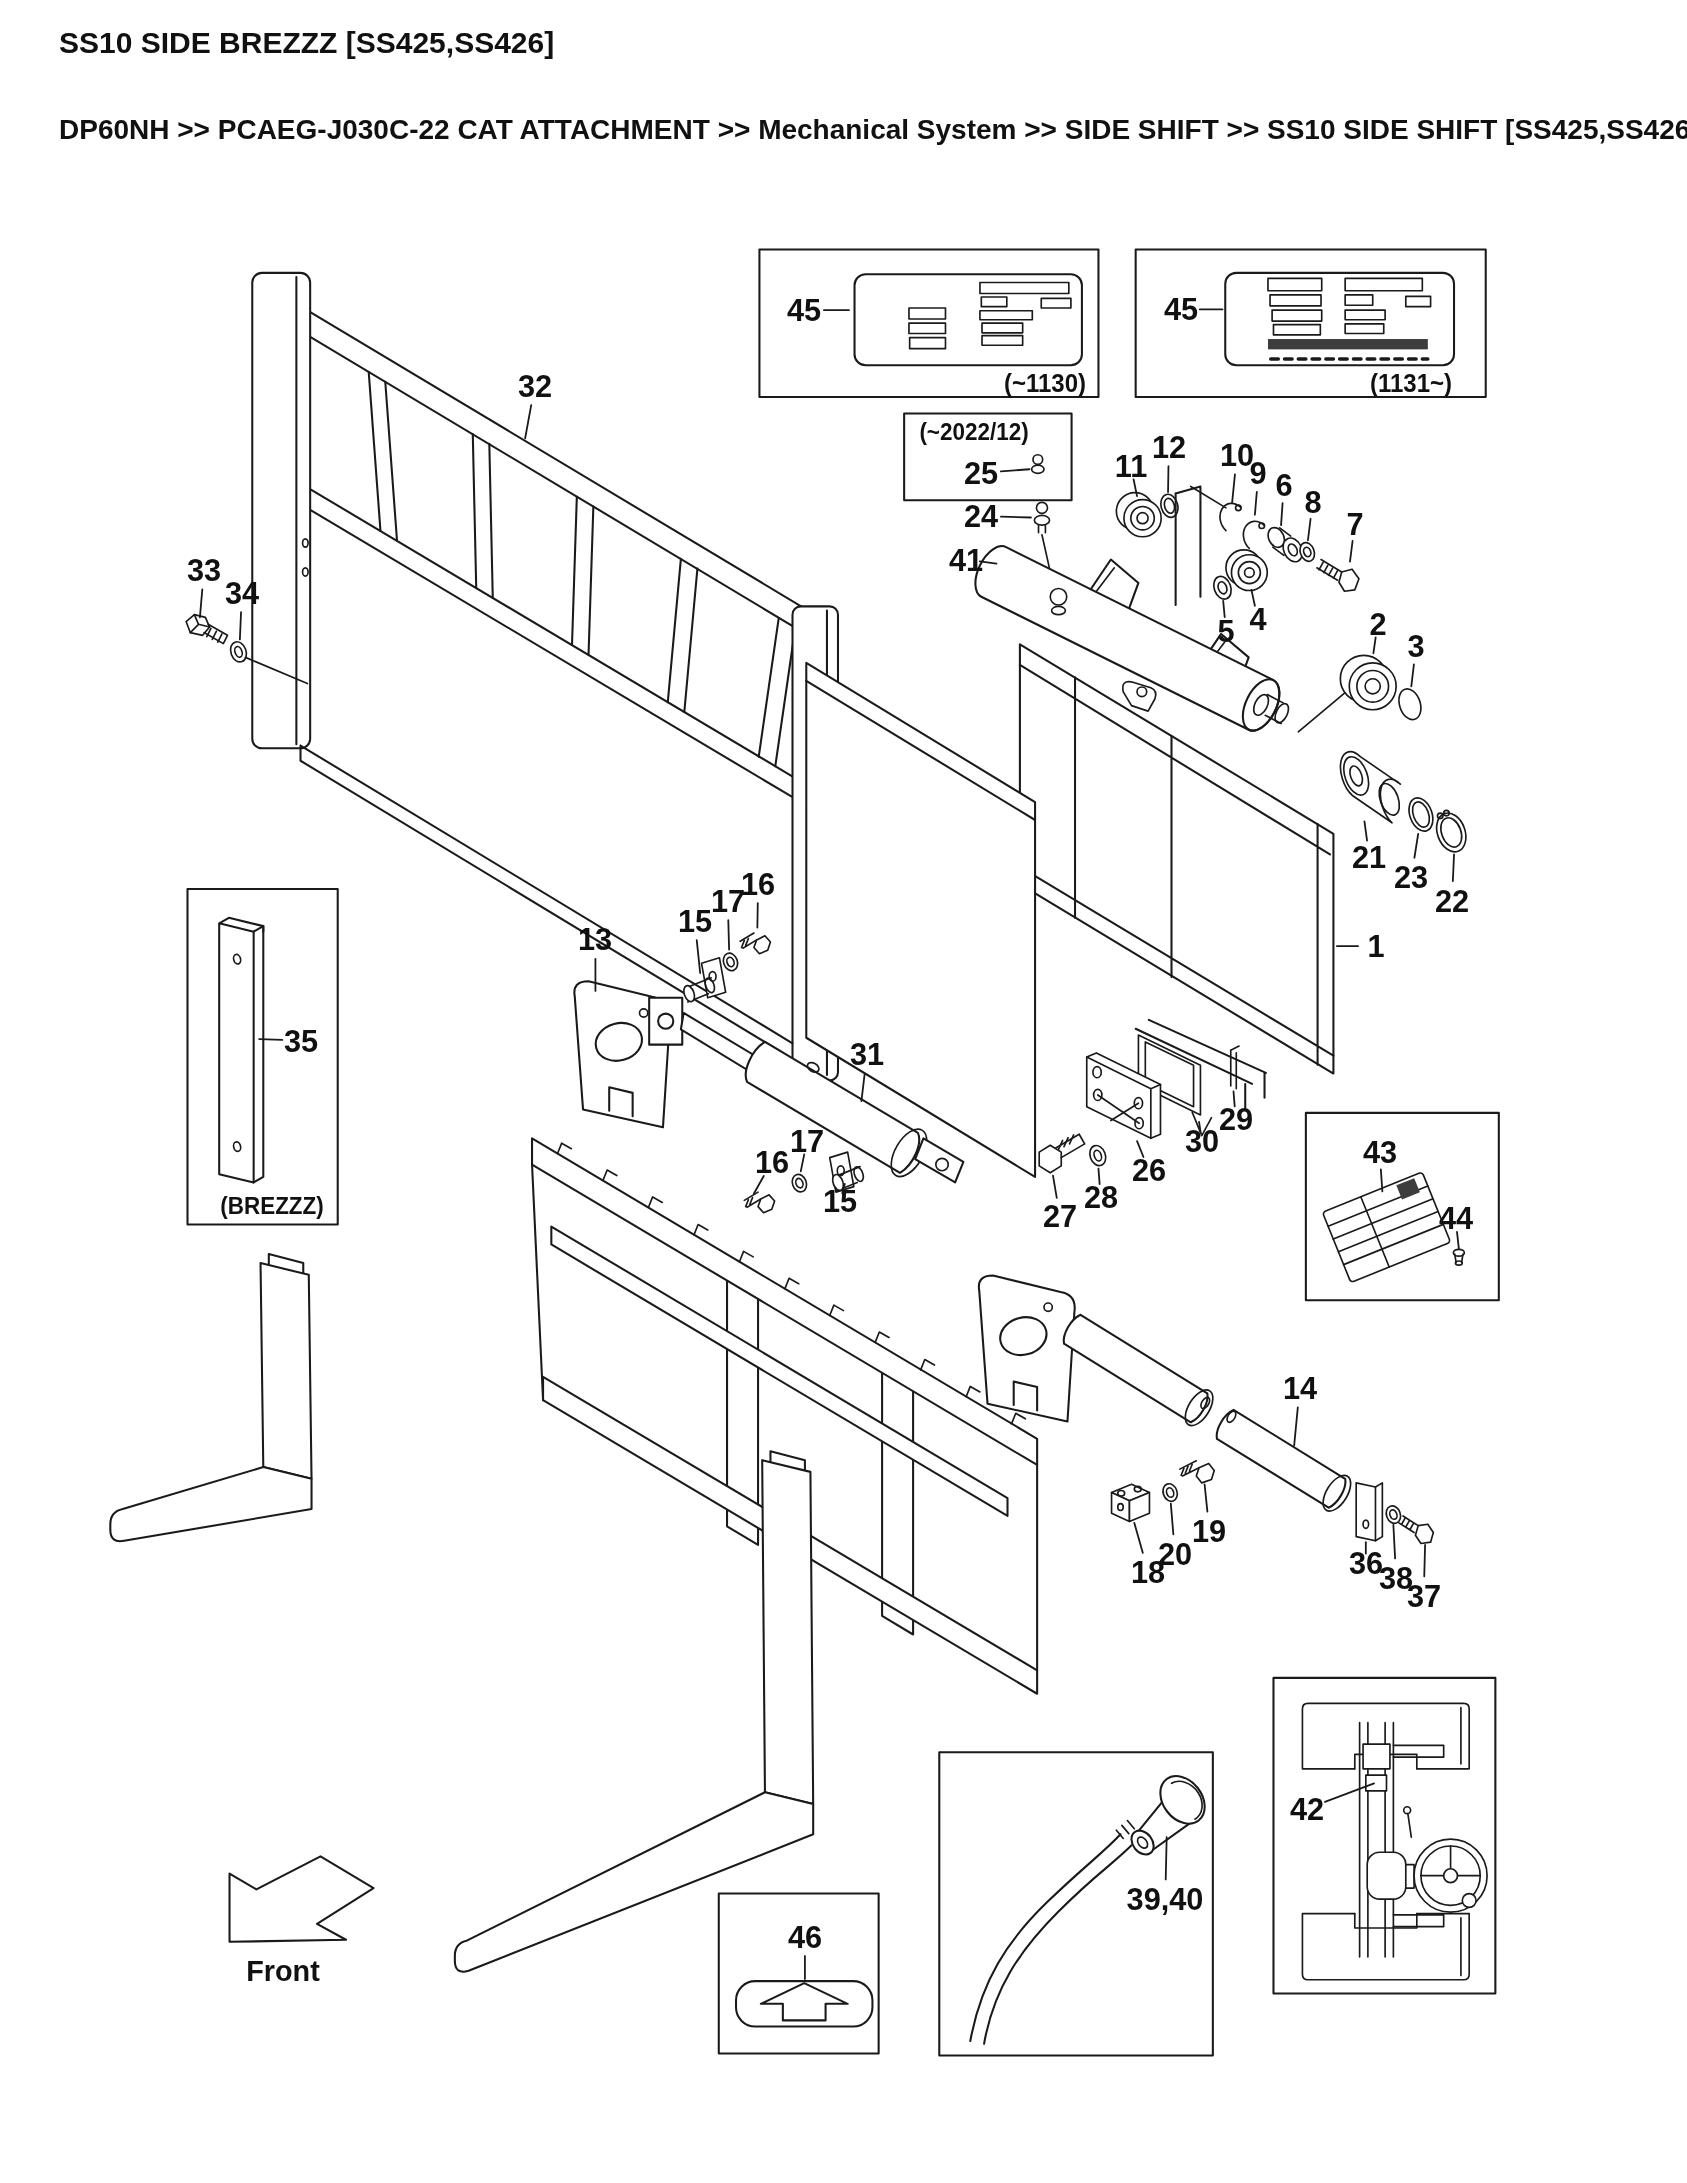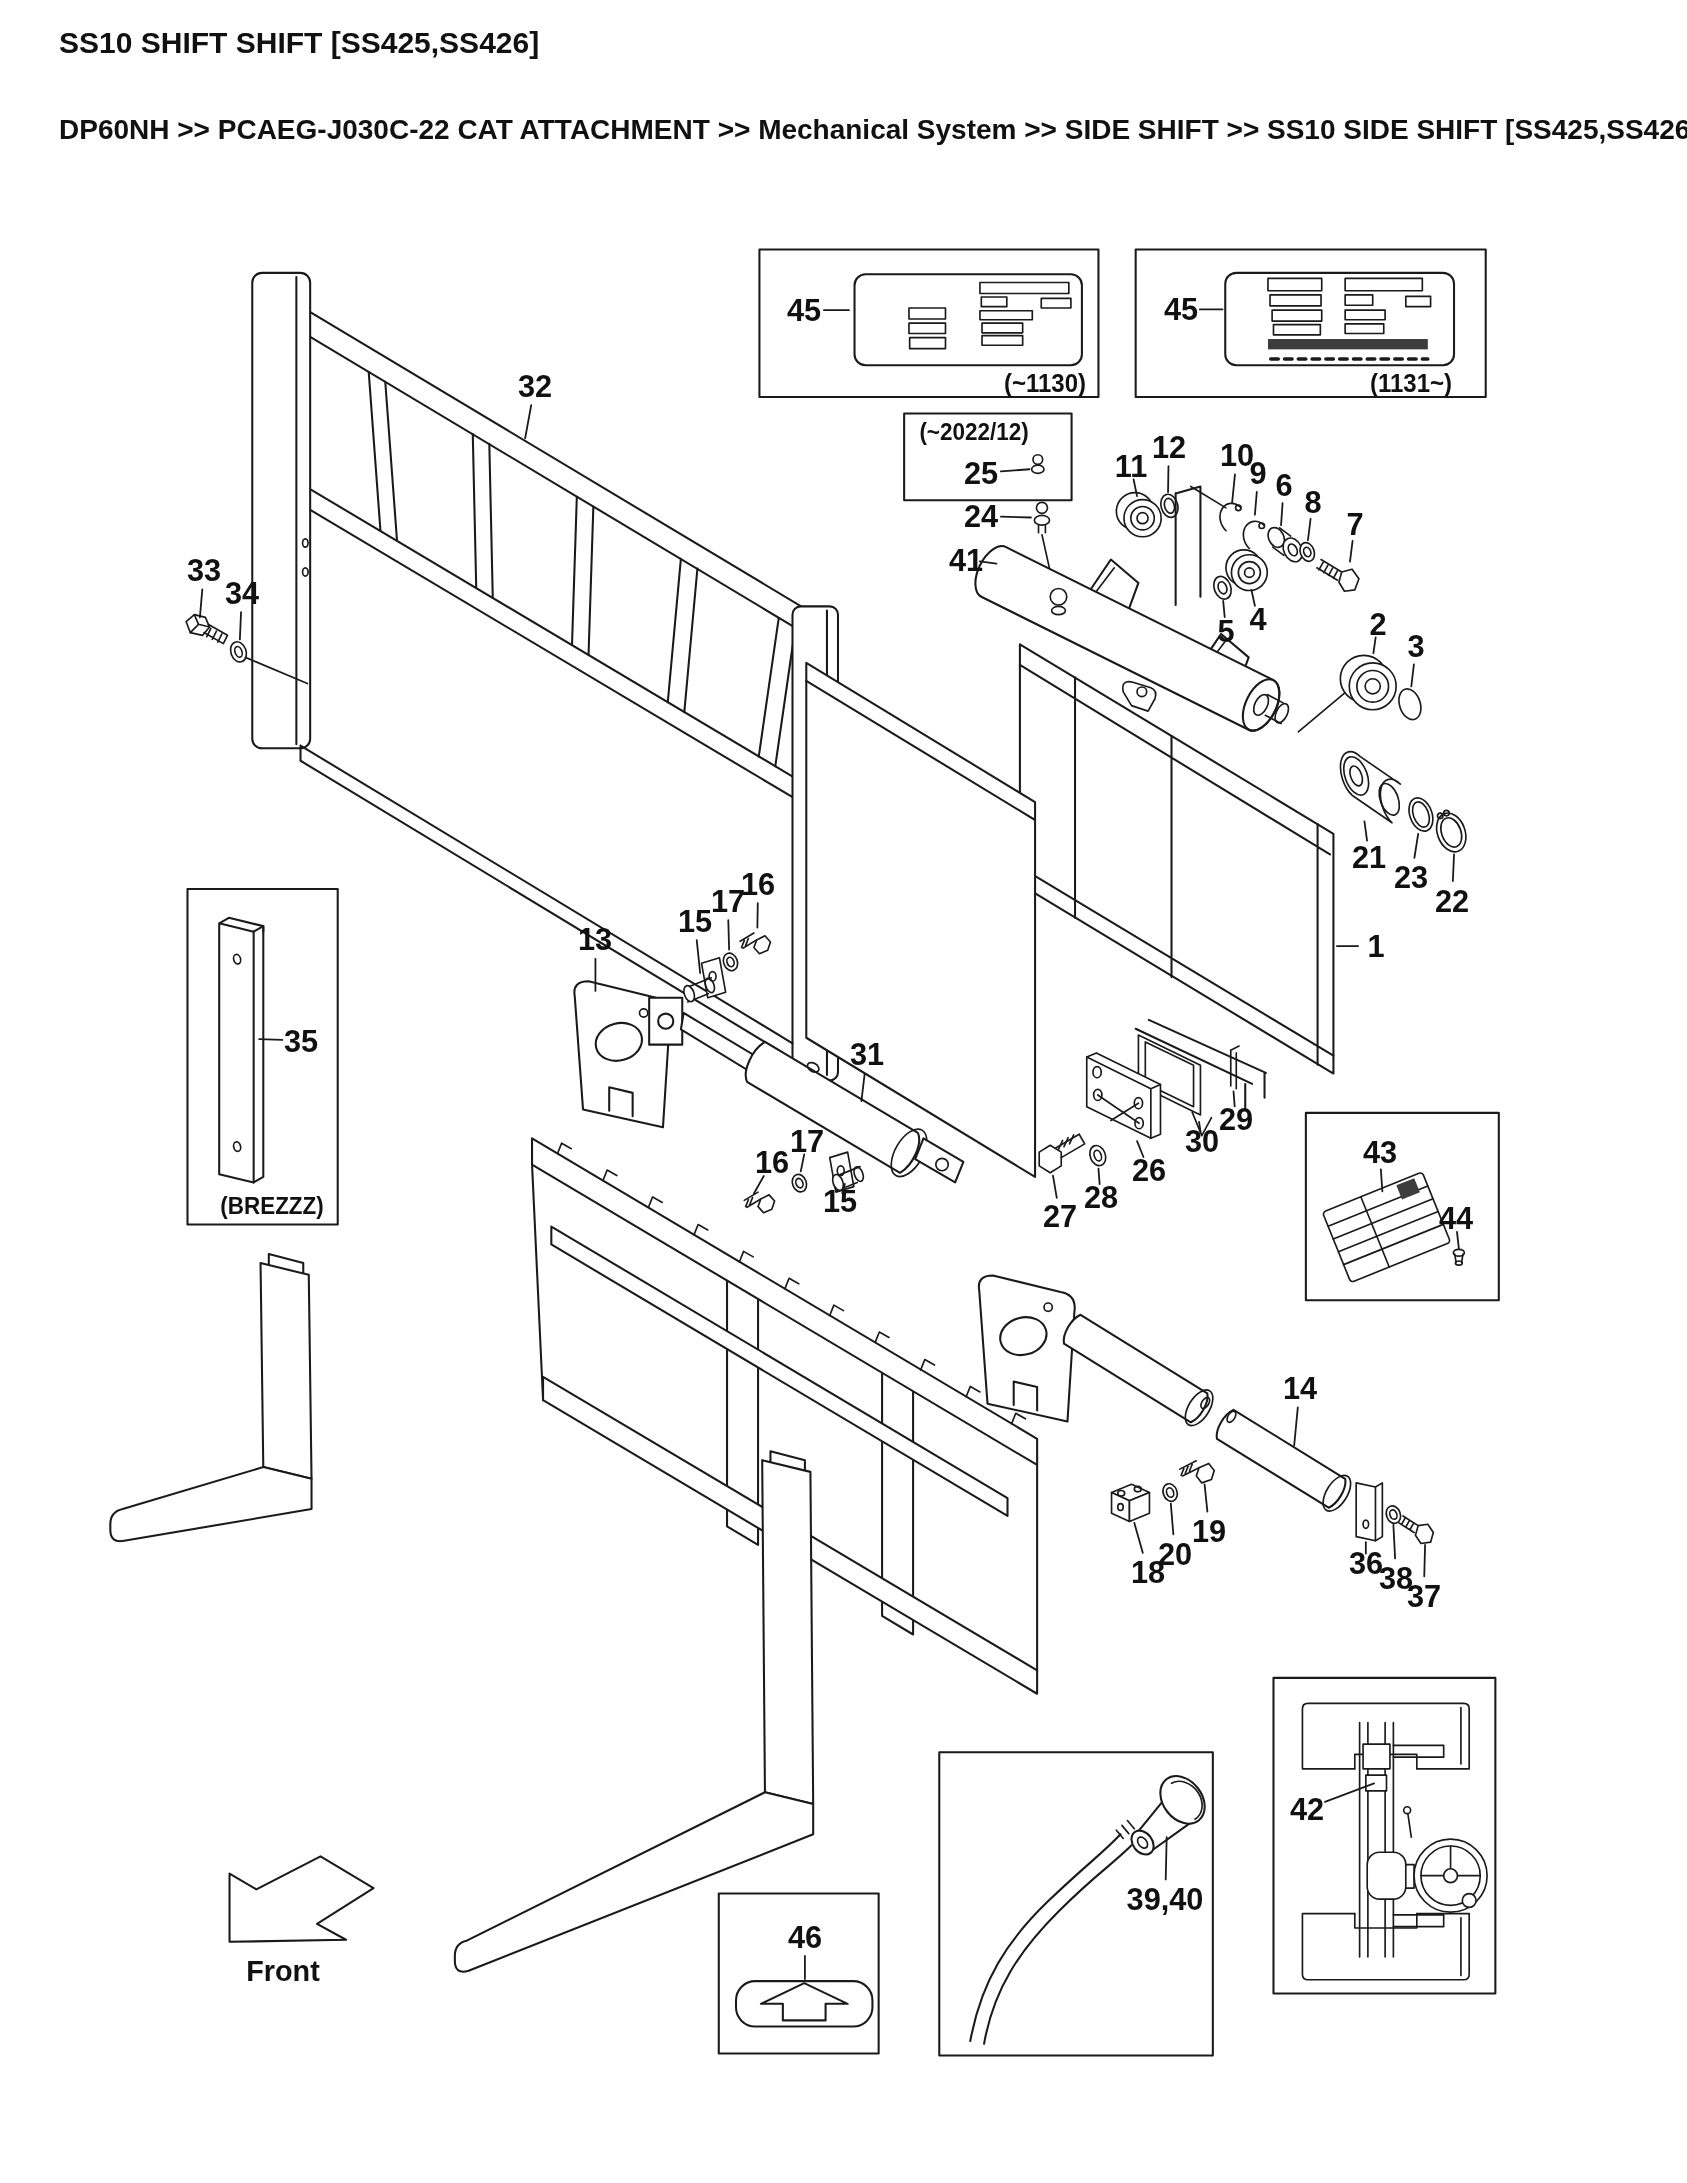--- a/index.html
+++ b/index.html
@@ -14,21 +14,21 @@
   .callout-layer{pointer-events:none;}
   .callout{position:absolute;transform:translate(-50%,-50%) scaleX(.96);
         font-size:32px;font-weight:bold;color:#111;white-space:nowrap;line-height:1;}
   svg .thin{stroke-width:2.4;}
 </style>
 </head>
 <body>
 
 <div class="page">
 
-  <div class="page-title">SS10 SHIFT SHIFT [SS425,SS426]</div>
+  <div class="page-title">SS10 SIDE BREZZZ [SS425,SS426]</div>
   <div class="breadcrumb">DP60NH &gt;&gt; PCAEG-J030C-22 CAT ATTACHMENT &gt;&gt; Mechanical System &gt;&gt; SIDE SHIFT &gt;&gt; SS10 SIDE SHIFT [SS425,SS426]</div>
 
   <svg class="art" viewBox="0 0 2448 3168">
     <g stroke="#1a1a1a" stroke-width="3" fill="none" stroke-linejoin="round" stroke-linecap="round">
 
       <g>
         <rect x="1102" y="362" width="492" height="214"></rect>
         <rect x="1240" y="398" width="330" height="132" rx="16"></rect>
         <g class="thin">
           <rect x="1319" y="447" width="53" height="16"></rect>

